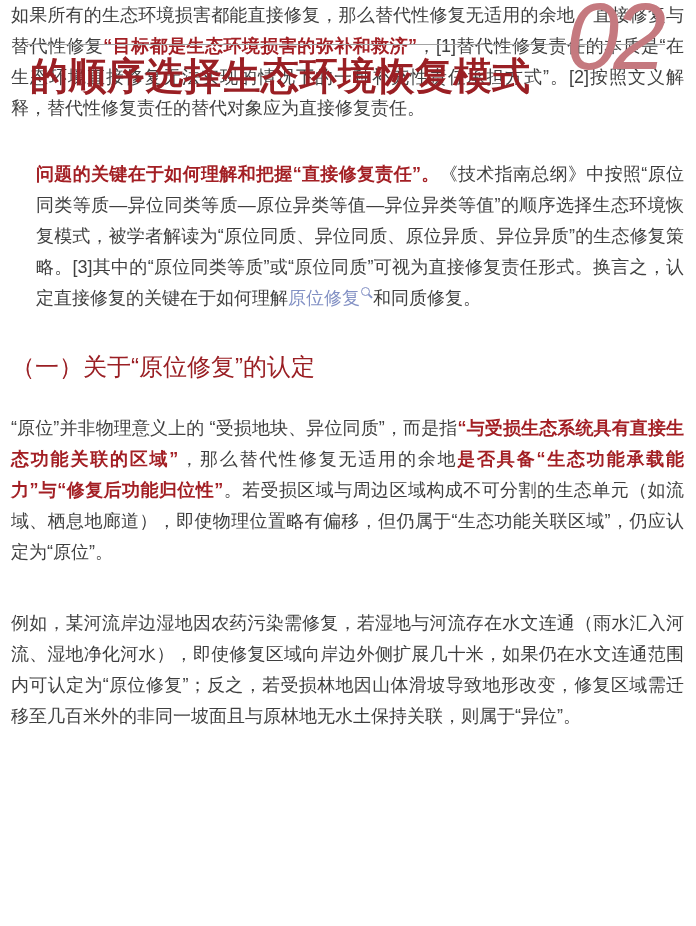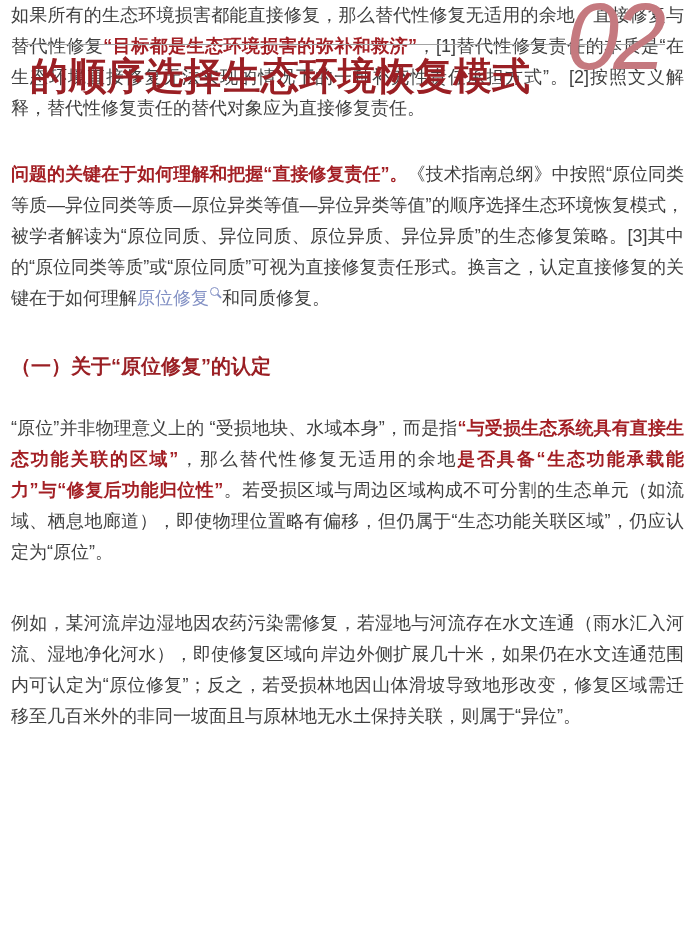--- a/index.html
+++ b/index.html
@@ -42,26 +42,26 @@
   .content{
     position:absolute;left:11px;top:0;width:673px;
   }
   .body-para{
     margin:0 0 35px 0;
     font-size:18px;line-height:31px;
     color:var(--body-text);
     text-align:justify;
     text-justify:inter-ideograph;
   }
-  .body-para.p2{margin-bottom:37px;}
+  .body-para.p2{margin-bottom:37px;margin-left:25px;}
   .body-para.p3{margin-bottom:40px;}
   .body-para.p4{margin-bottom:13px;}
   .sub-heading{
     margin:0 0 31px 0;
-    font-size:20px;line-height:31px;font-weight:bold;
+    font-size:24px;line-height:31px;font-weight:normal;
     color:var(--accent-red);
   }
   .run-normal{color:var(--body-text);}
   .run-boldred{color:var(--bold-red);font-weight:bold;}
   .run-link{color:var(--link-blue);cursor:pointer;}
   .sup-search-icon{
     display:inline-block;position:relative;top:-8px;
     width:7px;height:7px;margin:0 3px 0 1px;
     border:1.5px solid var(--link-blue);border-radius:50%;
     cursor:pointer;
@@ -80,17 +80,17 @@
   <header class="header">
     <div class="header-rule"></div>
     <div class="section-number">02</div>
     <h1 class="page-title">的顺序选择生态环境恢复模式</h1>
   </header>
 
   <main class="content">
     <p class="body-para p1"><span class="run-normal">如果所有的生态环境损害都能直接修复，那么替代性修复无适用的余地。直接修复与替代性修复</span><span class="run-boldred">“目标都是生态环境损害的弥补和救济”</span><span class="run-normal">，[1]替代性修复责任的本质是“在生态环境直接修复无法实现的情况下的一种补充性责任承担方式”。[2]按照文义解释，替代性修复责任的替代对象应为直接修复责任。</span></p>
     <p class="body-para p2"><span class="run-boldred">问题的关键在于如何理解和把握“直接修复责任”。</span><span class="run-normal">《技术指南总纲》中按照“原位同类等质—异位同类等质—原位异类等值—异位异类等值”的顺序选择生态环境恢复模式，被学者解读为“原位同质、异位同质、原位异质、异位异质”的生态修复策略。[3]其中的“原位同类等质”或“原位同质”可视为直接修复责任形式。换言之，认定直接修复的关键在于如何理解</span><span class="run-link">原位修复</span><span class="sup-search-icon"></span><span class="run-normal">和同质修复。</span></p>
     <h2 class="sub-heading">（一）关于“原位修复”的认定</h2>
-    <p class="body-para p3"><span class="run-normal">“原位”并非物理意义上的 “受损地块、水域本身”，而是指</span><span class="run-boldred">“与受损生态系统具有直接生态功能关联的区域”</span><span class="run-normal">，那么替代性修复无适用的余地</span><span class="run-boldred">是否具备“生态功能承载能力”与“修复后功能归位性”</span><span class="run-normal">。若受损区域与周边区域构成不可分割的生态单元（如流域、栖息地廊道），即使物理位置略有偏移，但仍属于“生态功能关联区域”，仍应认定为“原位”。</span></p>
+    <p class="body-para p3"><span class="run-normal">“原位”并非物理意义上的 “受损地块、异位同质”，而是指</span><span class="run-boldred">“与受损生态系统具有直接生态功能关联的区域”</span><span class="run-normal">，那么替代性修复无适用的余地</span><span class="run-boldred">是否具备“生态功能承载能力”与“修复后功能归位性”</span><span class="run-normal">。若受损区域与周边区域构成不可分割的生态单元（如流域、栖息地廊道），即使物理位置略有偏移，但仍属于“生态功能关联区域”，仍应认定为“原位”。</span></p>
     <p class="body-para p4"><span class="run-normal">例如，某河流岸边湿地因农药污染需修复，若湿地与河流存在水文连通（雨水汇入河流、湿地净化河水），即使修复区域向岸边外侧扩展几十米，如果仍在水文连通范围内可认定为“原位修复”；反之，若受损林地因山体滑坡导致地形改变，修复区域需迁移至几百米外的非同一坡面且与原林地无水土保持关联，则属于“异位”。</span></p>
   </main>
 
 </div>
 
 </body></html>

